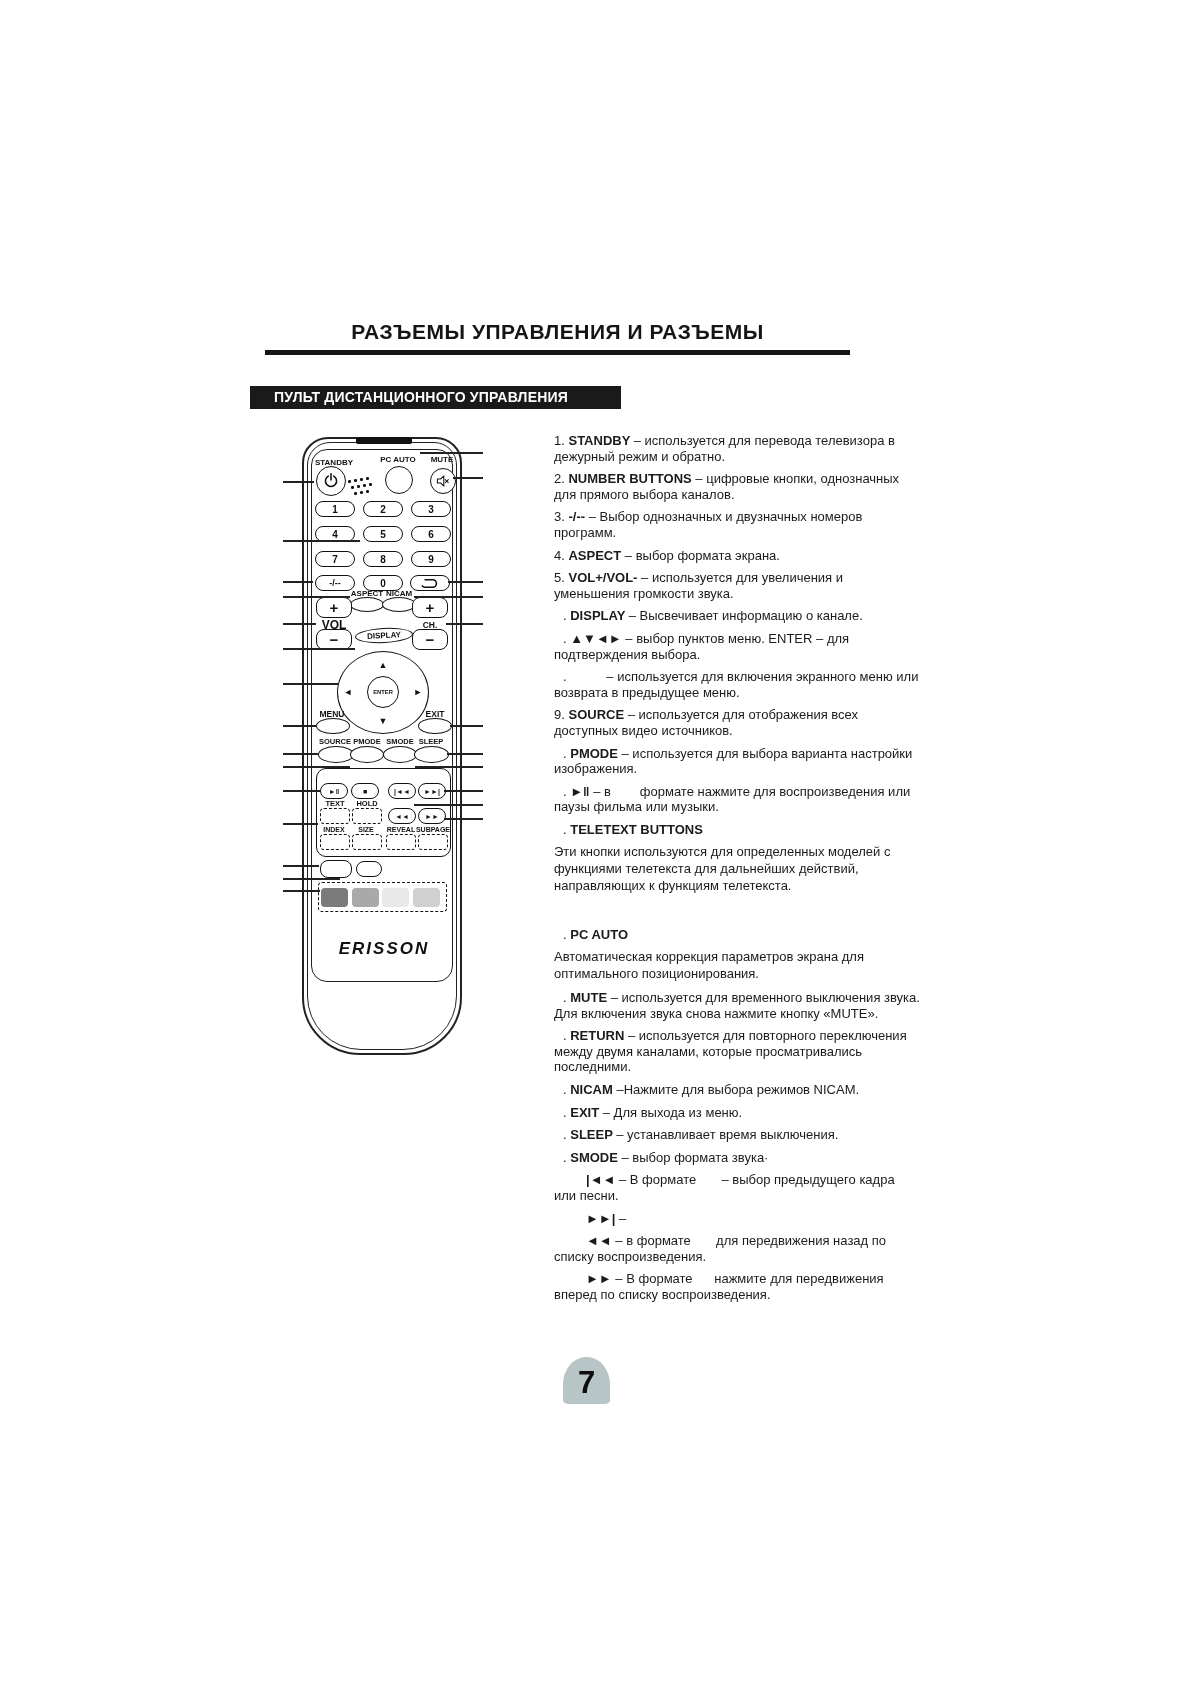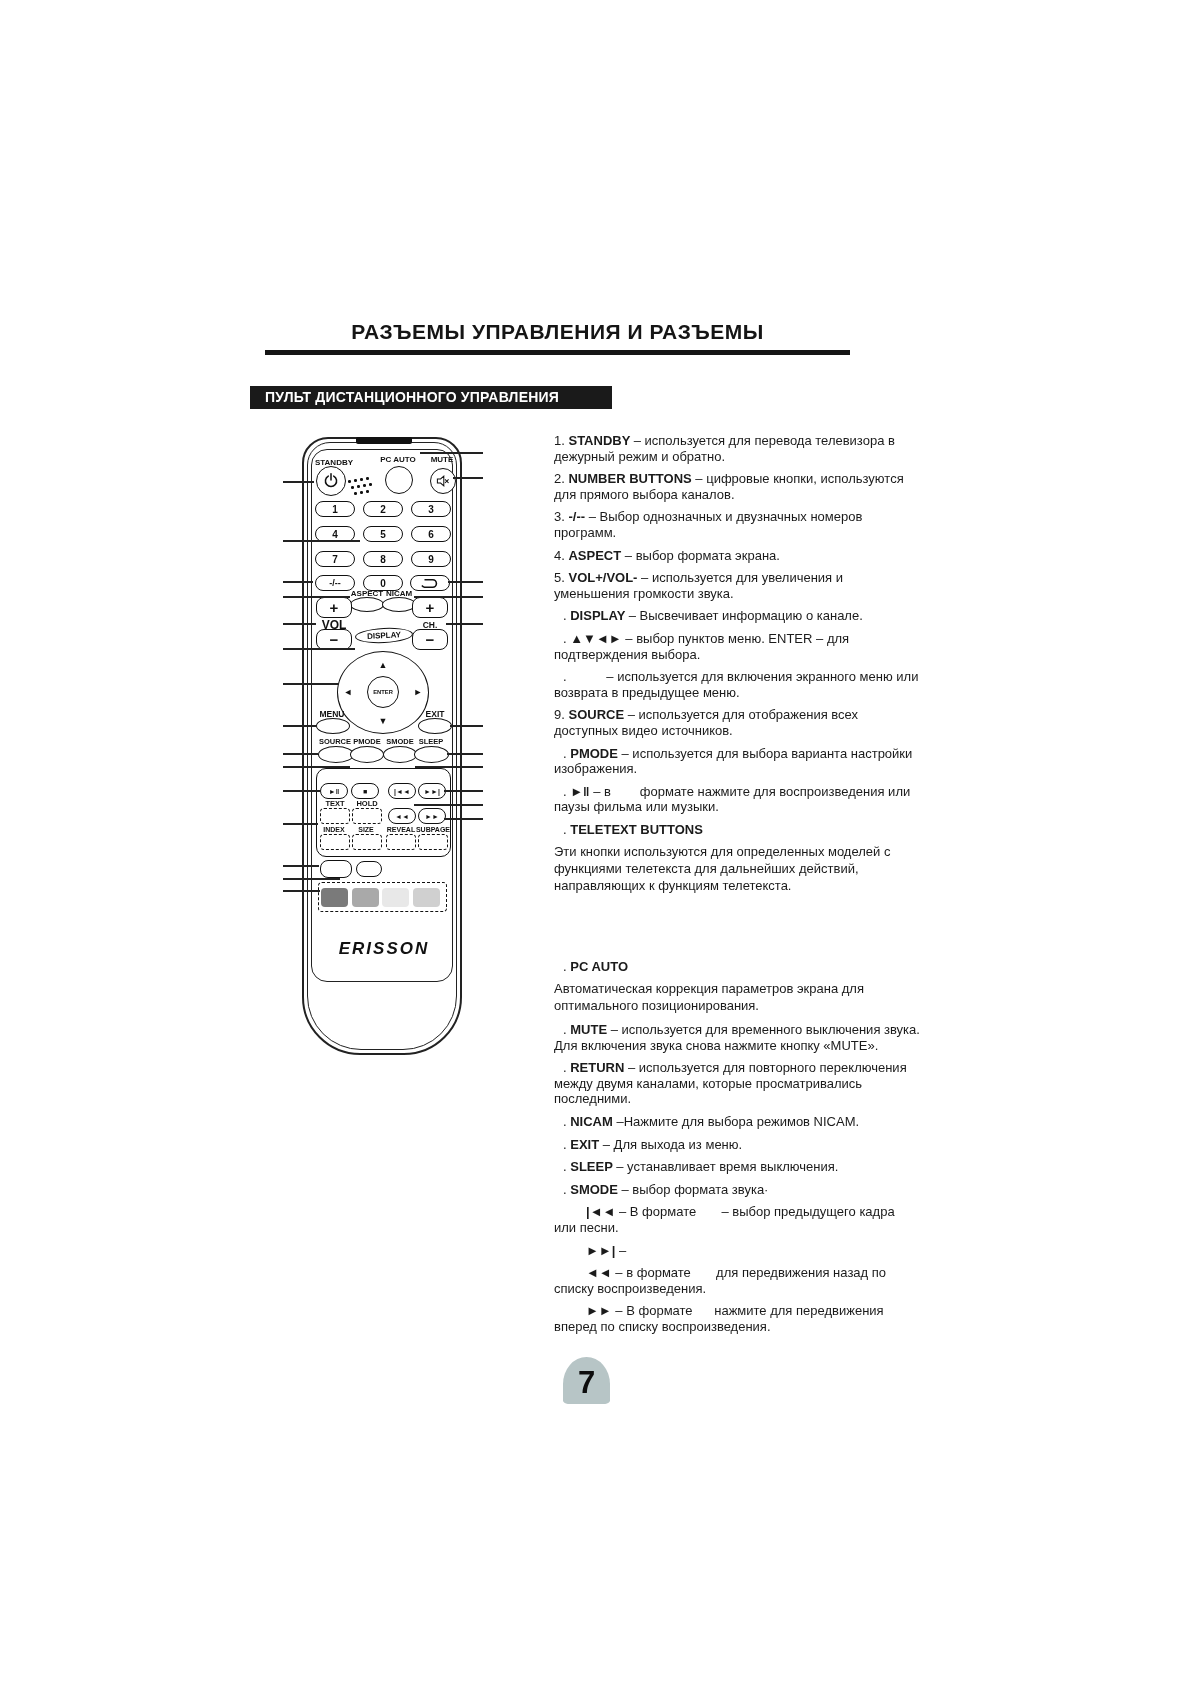--- a/index.html
+++ b/index.html
@@ -7,21 +7,21 @@
     width:1190px;height:1682px;background:#ffffff;position:relative;
     font-family:"Liberation Sans", sans-serif;color:#1c1c1c;overflow:hidden;
   }
   .title{
     position:absolute;left:265px;top:320px;width:585px;text-align:center;
     font-size:21px;font-weight:bold;letter-spacing:.5px;color:#151515;white-space:nowrap;
   }
   .title-rule{position:absolute;left:265px;top:350px;width:585px;height:5px;background:#151515;}
   .section-bar{
     position:absolute;left:250px;top:386px;width:347px;height:23px;background:#1a1a1a;
-    color:#fff;font-size:14px;font-weight:bold;line-height:23px;padding-left:15px;letter-spacing:.2px;
+    color:#fff;font-size:14px;font-weight:bold;line-height:23px;padding-left:24px;letter-spacing:.2px;
     white-space:nowrap;
   }
   
   .remote{
     position:absolute;left:302px;top:437px;width:160px;height:618px;
     border:2px solid #222;border-radius:26px 26px 58px 58px;box-sizing:border-box;background:#fff;
   }
   .remote-outline2{
     position:absolute;left:3px;top:3px;right:3px;bottom:3px;
     border:1px solid #222;border-radius:23px 23px 54px 54px;
@@ -43,21 +43,21 @@
   .logo{background:transparent;font-style:italic;font-weight:800;letter-spacing:2px;transform:scaleY(.92);}
   .navpad{border:1.5px solid #111;border-radius:50%;background:transparent;}
   .dot{position:absolute;width:2.6px;height:2.6px;border-radius:50%;background:#111;}
   .callout{position:absolute;height:1.6px;background:#222;}
   
   .descs{position:absolute;left:554px;top:433px;width:366px;font-size:13px;line-height:15.6px;color:#1b1b1b;}
   .descs p{margin:0 0 7px 0;}
   .descs p.dot-item{text-indent:9px;}
   .descs p.icon-item{text-indent:32px;}
   .descs p.plain{line-height:16.8px;}
-  .descs p.gap{margin-top:64px;}
+  .descs p.gap{margin-top:32px;}
   .descs b{font-weight:bold;}
   
   .badge{
     position:absolute;left:563px;top:1357px;width:47px;height:47px;
     border-radius:52% 52% 5px 5px / 60% 60% 4px 4px;
     text-align:center;font-weight:bold;font-size:31px;line-height:52px;color:#0d0d0d;
   }
 </style>
 </head>
 <body>
@@ -195,21 +195,21 @@
     <div class="callout" style="top: 623px; left: 446px; width: 37px;"></div>
     <div class="callout" style="top: 725px; left: 450px; width: 33px;"></div>
     <div class="callout" style="top: 753px; left: 447px; width: 36px;"></div>
     <div class="callout" style="top: 766px; left: 415px; width: 68px;"></div>
     <div class="callout" style="top: 790px; left: 444px; width: 39px;"></div>
     <div class="callout" style="top: 804px; left: 414px; width: 69px;"></div>
     <div class="callout" style="top: 818px; left: 444px; width: 39px;"></div>
   </div>
 <div class="descs" id="descs">
     <p><span>1. </span><b>STANDBY </b><span>– используется для перевода телевизора в дежурный режим и обратно.</span></p>
-    <p><span>2. </span><b>NUMBER BUTTONS </b><span>– цифровые кнопки, используются для прямого выбора каналов.</span></p>
+    <p><span>2. </span><b>NUMBER BUTTONS </b><span>– цифровые кнопки, однозначных для прямого выбора каналов.</span></p>
     <p><span>3. </span><b>-/-- </b><span>– Выбор однозначных и двузначных номеров программ.</span></p>
     <p><span>4. </span><b>ASPECT </b><span>– выбор формата экрана.</span></p>
     <p><span>5. </span><b>VOL+/VOL- </b><span>– используется для увеличения и уменьшения громкости звука.</span></p>
     <p class="dot-item"><span>. </span><b>DISPLAY </b><span>– Высвечивает информацию о канале.</span></p>
     <p class="dot-item"><span>. </span><b>▲▼◄► </b><span>– выбор пунктов меню. ENTER – для подтверждения выбора.</span></p>
     <p class="dot-item"><span>. </span><span>&nbsp;&nbsp;&nbsp;&nbsp;&nbsp;&nbsp;&nbsp;&nbsp;&nbsp;&nbsp;– используется для включения экранного меню или возврата в предыдущее меню.</span></p>
     <p><span>9. </span><b>SOURCE </b><span>– используется для отображения всех доступных видео источников.</span></p>
     <p class="dot-item"><span>. </span><b>PMODE </b><span>– используется для выбора варианта настройки изображения.</span></p>
     <p class="dot-item"><span>. </span><b>►‖ </b><span>– в&nbsp;&nbsp;&nbsp;&nbsp;&nbsp;&nbsp;&nbsp; формате нажмите для воспроизведения или паузы фильма или музыки.</span></p>
     <p class="dot-item"><span>. </span><b>TELETEXT BUTTONS </b></p>

